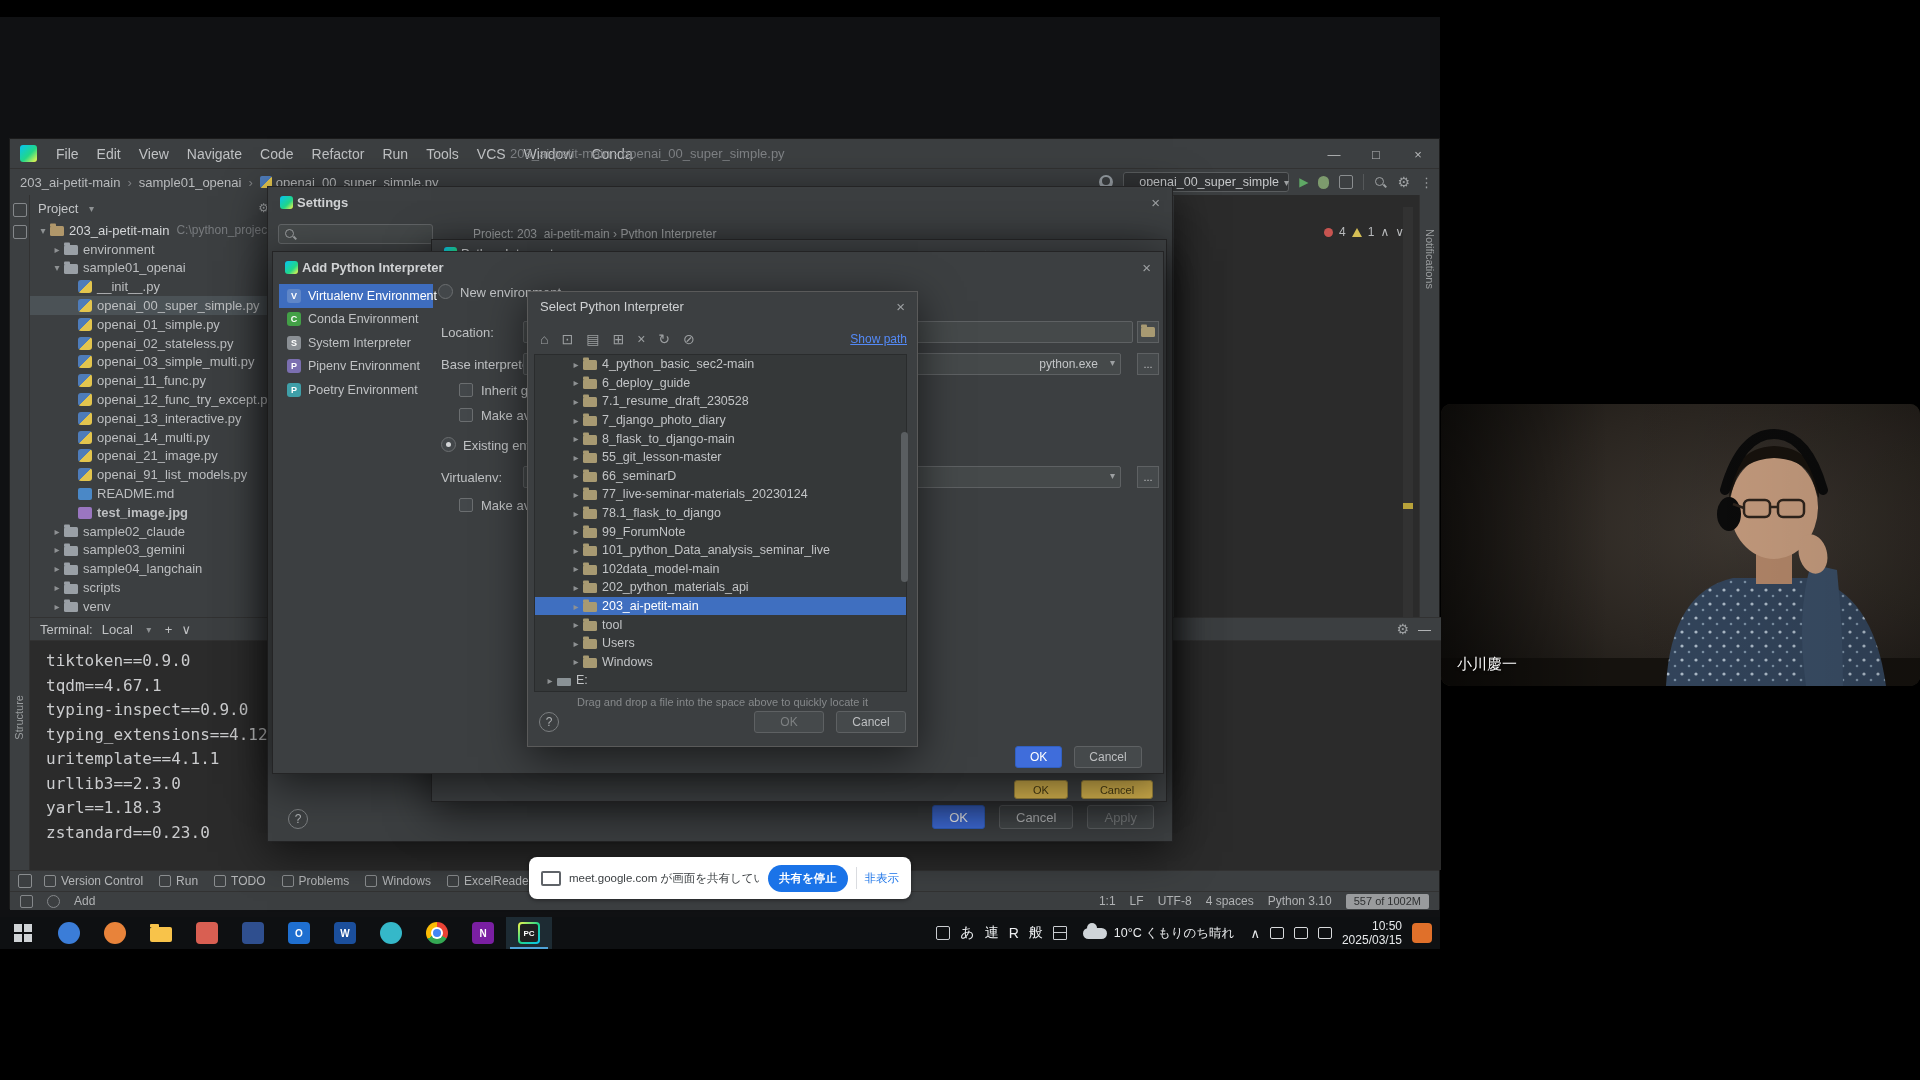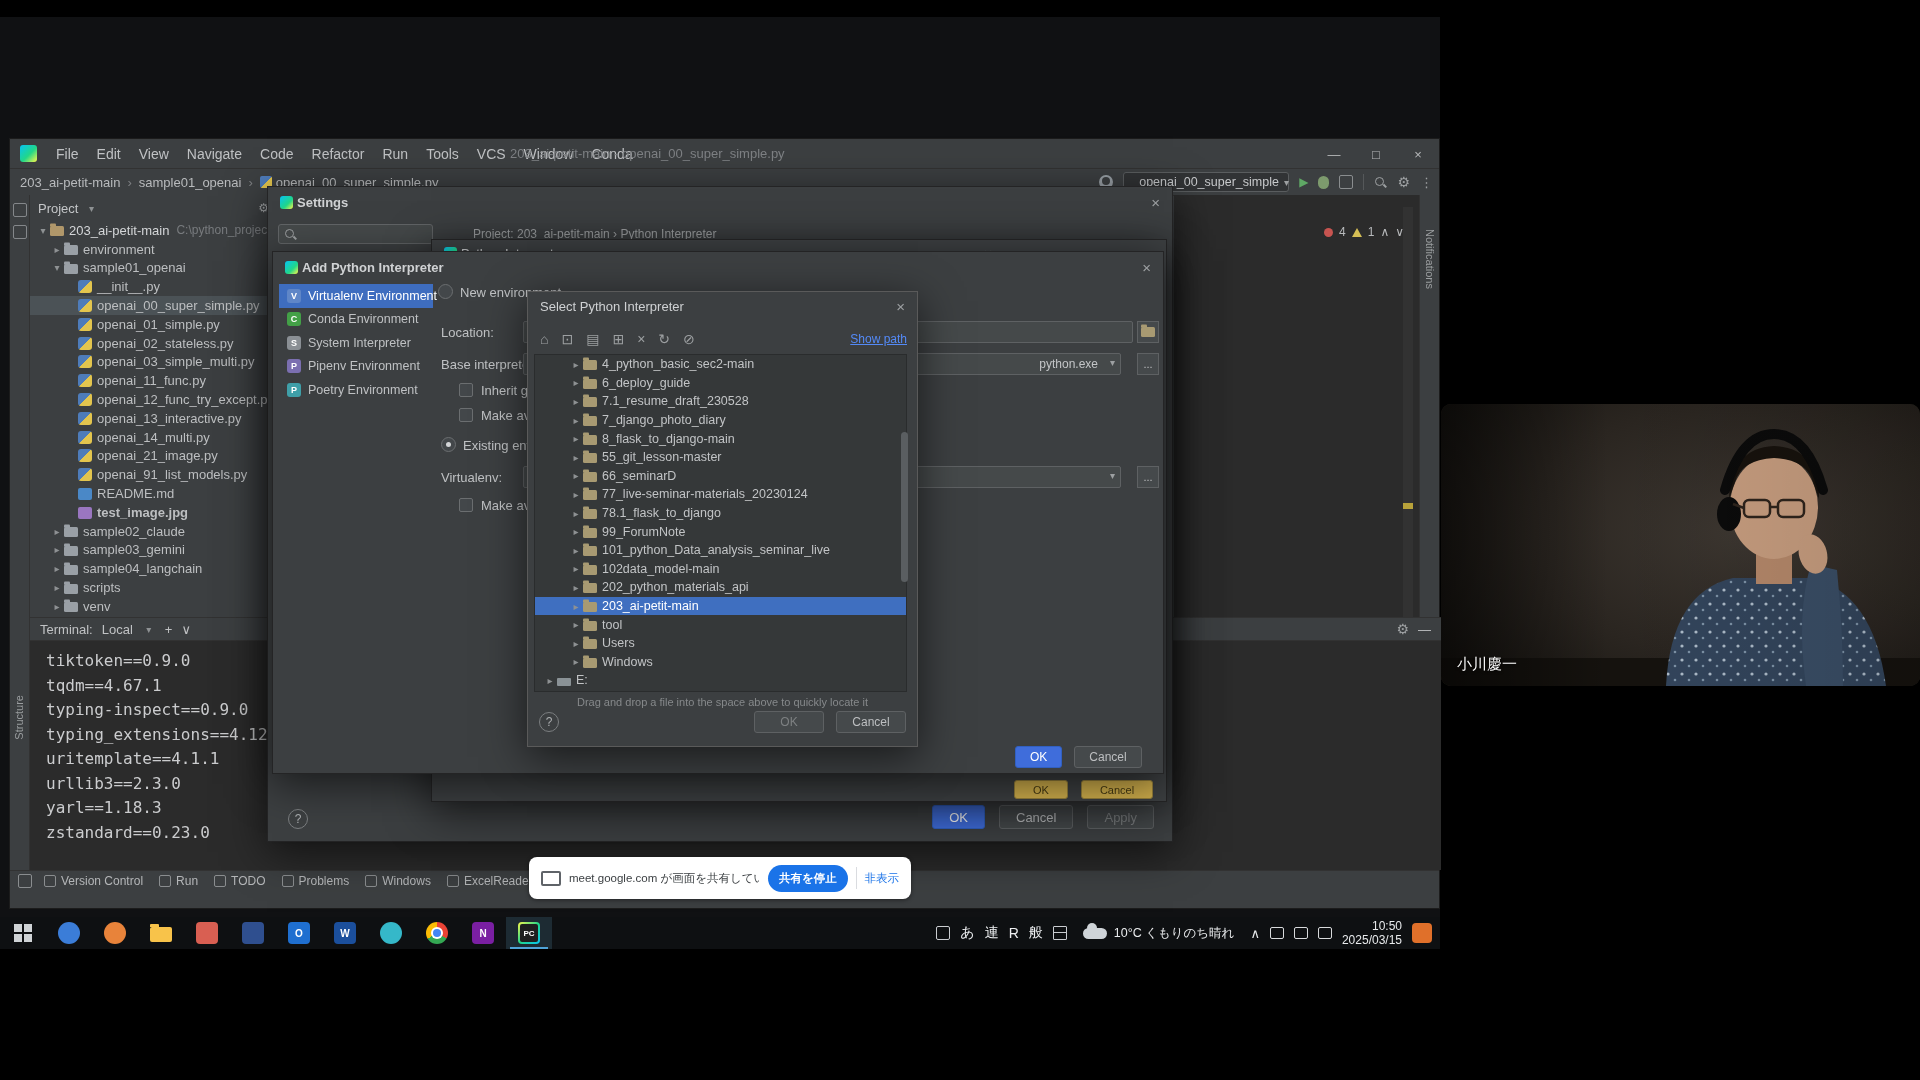--- a/index.html
+++ b/index.html
@@ -434,20 +434,34 @@
             <span class="twb-ico"></span>
             <span class="nowrap">ExcelReader</span>
           </span>
           <span class="twb">
             <span class="twb-ico"></span>
             <span class="nowrap">Pyth</span>
           </span>
         </span>
     </div>
 
+    <div class="statusbar">
+      <span class="st-ico"></span>
+      <span class="st-ico" style="border-radius:50%"></span>
+      <span>Add</span>
+      <span class="sp"></span>
+      <span id="status-items" class="row" style="gap:14px">
+          <span class="st-item nowrap">1:1</span>
+          <span class="st-item nowrap">LF</span>
+          <span class="st-item nowrap">UTF-8</span>
+          <span class="st-item nowrap">4 spaces</span>
+          <span class="st-item nowrap">Python 3.10</span>
+        </span>
+      <span class="mem-chip">557 of 1002M</span>
+    </div>
   </div>
 
   <div class="dlg" id="dlg-settings" style="left:267px;top:186px;width:906px;height:656px;z-index:10;">
     <div class="dlg-title">
       <span class="dlg-mini-ico"></span>
       <span>Settings</span>
       <span class="dlg-close">×</span>
     </div>
     <div class="search-box">
       <span class="mag"></span>

